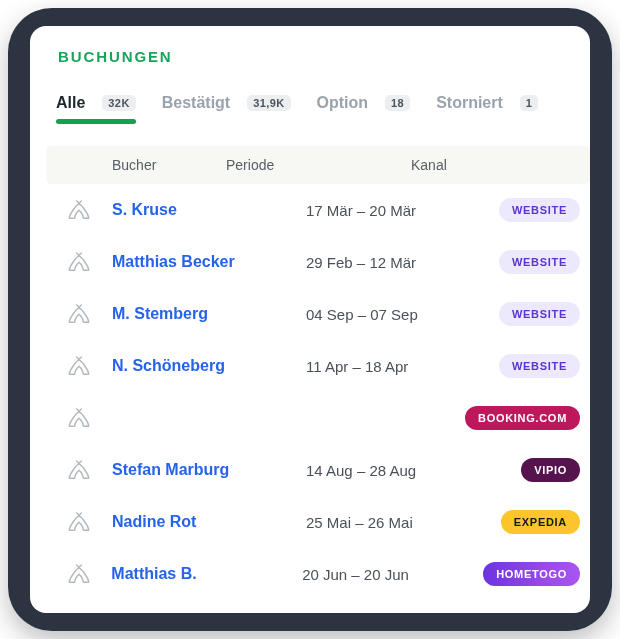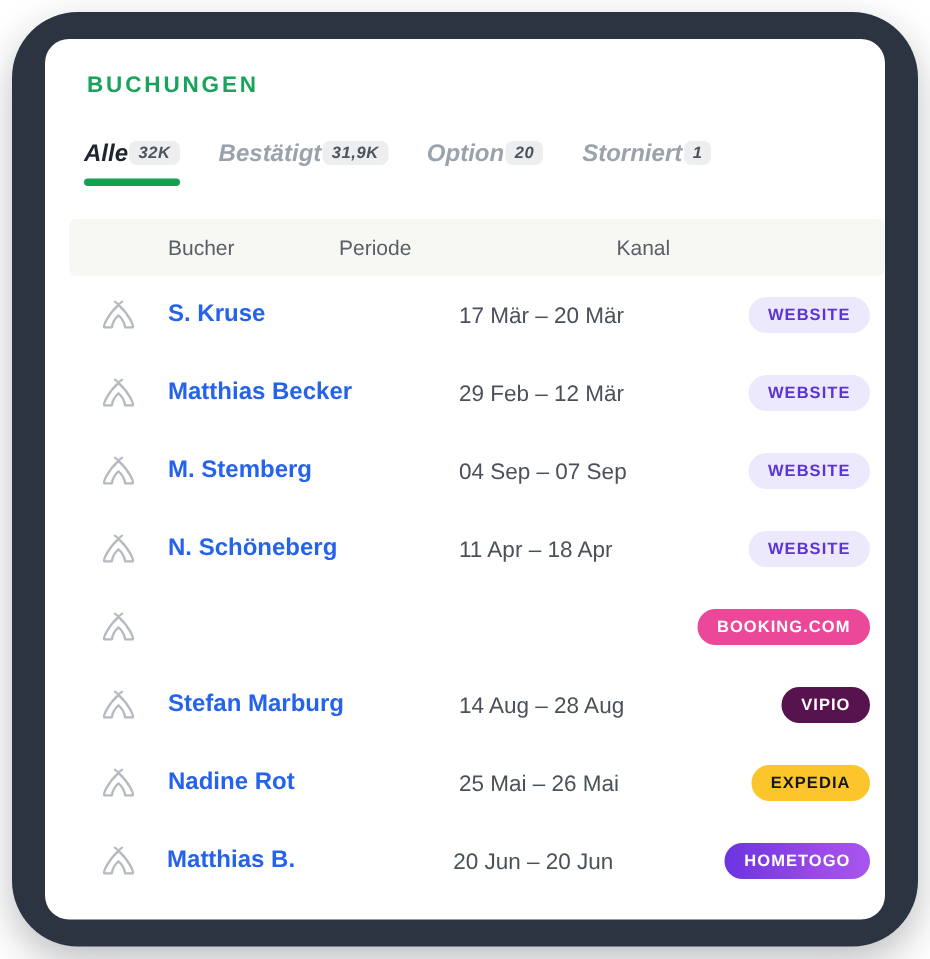--- a/index.html
+++ b/index.html
@@ -55,28 +55,27 @@
     position: absolute;
     left: 26px;
     top: 68px;
     width: 510px;
     height: 48px;
     display: flex;
     align-items: flex-start;
   }
   .tab {
     display: flex;
-    align-items: flex-start;
-    gap: 1px;
+    align-items: center;
+    gap: 17px;
     margin-right: 26px;
     padding-bottom: 16px;
     position: relative;
     cursor: pointer;
     white-space: nowrap;
-    font-style: italic;
   }
   .tab-label {
     font-size: 16px;
     font-weight: 700;
     color: #9aa2ab;
   }
   .tab.active .tab-label {
     color: #1d252e;
   }
   .tab-count {
@@ -164,21 +163,21 @@
     font-size: 11px;
     font-weight: 700;
     letter-spacing: 0.7px;
     padding: 7px 13px 6px 13px;
     border-radius: 14px;
     line-height: 1;
     white-space: nowrap;
     cursor: pointer;
   }
   .badge-website   { background: #ece9fd; color: #5b34d4; }
-  .badge-booking   { background: #ec4899; color: #ffffff; }
+  .badge-booking   { background: #be185d; color: #ffffff; }
   .badge-vipio     { background: #57134e; color: #ffffff; }
   .badge-expedia   { background: #fcc52b; color: #14181d; }
   .badge-hometogo  { background: linear-gradient(90deg,#6b34e0 0%, #9b4ae8 65%, #a855f0 100%); color: #ffffff; }
 </style>
 </head>
 <body>
 
 <div id="device-frame">
   <div id="device-screen">
 
@@ -189,21 +188,21 @@
           <span class="tab-label">Alle</span>
           <span class="tab-count">32K</span>
           <span class="tab-underline"></span>
         </div>
         <div class="tab">
           <span class="tab-label">Bestätigt</span>
           <span class="tab-count">31,9K</span>
         </div>
         <div class="tab">
           <span class="tab-label">Option</span>
-          <span class="tab-count">20</span>
+          <span class="tab-count">18</span>
         </div>
         <div class="tab">
           <span class="tab-label">Storniert</span>
           <span class="tab-count">1</span>
         </div>
       </div>
 
     <div id="bookings-table">
       <div id="table-head">
         <div class="th col-guest">Bucher</div>

